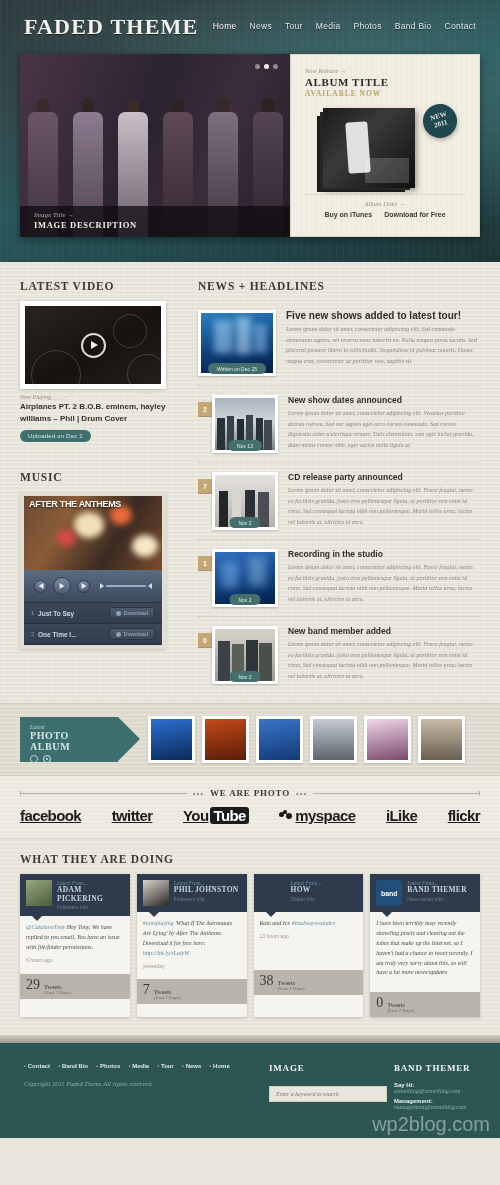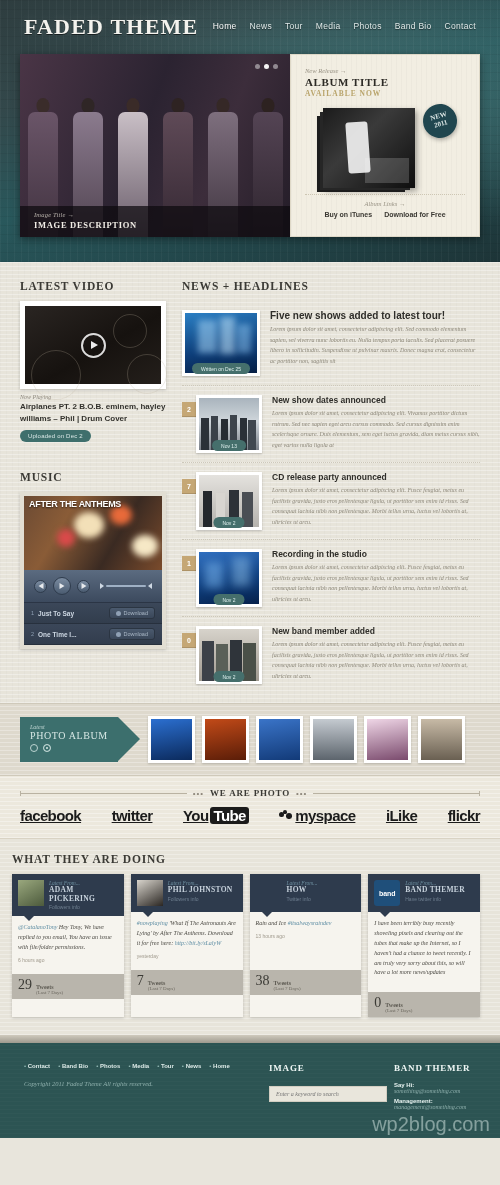--- a/index.html
+++ b/index.html
@@ -106,21 +106,21 @@
     background:#e7e4da;
     background-image:
       repeating-linear-gradient(0deg, rgba(255,255,255,.35) 0 1px, transparent 1px 4px),
       repeating-linear-gradient(90deg, rgba(0,0,0,.015) 0 1px, transparent 1px 6px);
     padding:18px 20px 10px 20px;
   }
   .sec-title {
     font-family:"Liberation Serif", serif; font-weight:bold; font-size:11.5px;
     letter-spacing:.8px; color:#3b3a35; margin-bottom:9px;
   }
-  .cols { display:flex; gap:16px; }
+  .cols { display:flex; gap:32px; }
   .col-left { width:146px; }
   .col-right { flex:1; }
 
   
   .video-frame { background:#fff; padding:5px; box-shadow:0 1px 3px rgba(0,0,0,.2);} 
   .video-thumb {
     position:relative; height:78px;
     background:linear-gradient(150deg,#2a2522,#16120f 55%,#241f1b);
     display:flex; align-items:center; justify-content:center;
   }
@@ -217,21 +217,21 @@
   .album-tag {
     position:relative; width:98px; height:45px; background:#3c6f6d; color:#d6e7e4;
     padding:7px 10px; flex:none;
   }
   .album-tag:after{
     content:""; position:absolute; right:-22px; top:0; width:0; height:0;
     border-left:22px solid #3c6f6d; border-top:22.5px solid transparent;
     border-bottom:22.5px solid transparent;
   }
   .album-tag .l1{ font-family:"Liberation Serif", serif; font-style:italic; font-size:6px; opacity:.8;}
-  .album-tag .l2{ font-family:"Liberation Serif", serif; font-weight:normal; font-size:10px; letter-spacing:.6px;}
+  .album-tag .l2{ font-family:"Liberation Serif", serif; font-weight:bold; font-size:10px; letter-spacing:.6px;}
   .album-tag .arr{ display:flex; gap:5px; margin-top:3px; }
   .album-tag .arr b{ width:8px;height:8px;border-radius:50%;border:1px solid #bcd4d1; display:block;}
   .album-tag .arr b.on{ background:#d6e7e4; box-shadow:inset 0 0 0 2px #3c6f6d;}
   .pstrip { display:flex; gap:7px; margin-left:22px;}
   .pcell { background:#fff; padding:3px; box-shadow:0 1px 2px rgba(0,0,0,.18); }
   .pimg { width:41px; height:41px; }
 
   
   .social-wrap {
     background:#ece8dd;
@@ -249,21 +249,21 @@
   .slogo { font-size:15px; font-weight:bold; color:#1b1b1b; letter-spacing:-.6px;
            font-family:"Liberation Sans", sans-serif; display:flex; align-items:center; gap:2px;}
   .yt-box{ background:#1b1b1b; color:#fff; padding:0 3px; border-radius:3px; }
   .ms-ic { display:inline-block; width:14px;height:11px; position:relative;}
   .ms-ic b{position:absolute;background:#1b1b1b;border-radius:50% 50% 40% 40%;}
 
   
   .doing-wrap {
     background:#e7e4da;
     background-image:repeating-linear-gradient(0deg, rgba(255,255,255,.3) 0 1px, transparent 1px 4px);
-    padding:14px 20px 18px 12px;
+    padding:14px 20px 18px 20px;
   }
   .tw-grid { display:flex; gap:7px; margin-top:9px; }
   .tw-card { flex:1; background:#f6f4ee; box-shadow:0 1px 3px rgba(0,0,0,.18); min-width:0;}
   .tw-head { background:#2e3b4d; padding:6px; display:flex; gap:5px; position:relative; }
   .tw-head:after{
     content:""; position:absolute; left:12px; bottom:-5px; width:0;height:0;
     border-top:5px solid #2e3b4d; border-left:5px solid transparent; border-right:5px solid transparent;
   }
   .tw-av { width:26px; height:26px; flex:none; background:#7d8b7a; }
   .tw-meta{ min-width:0; }

